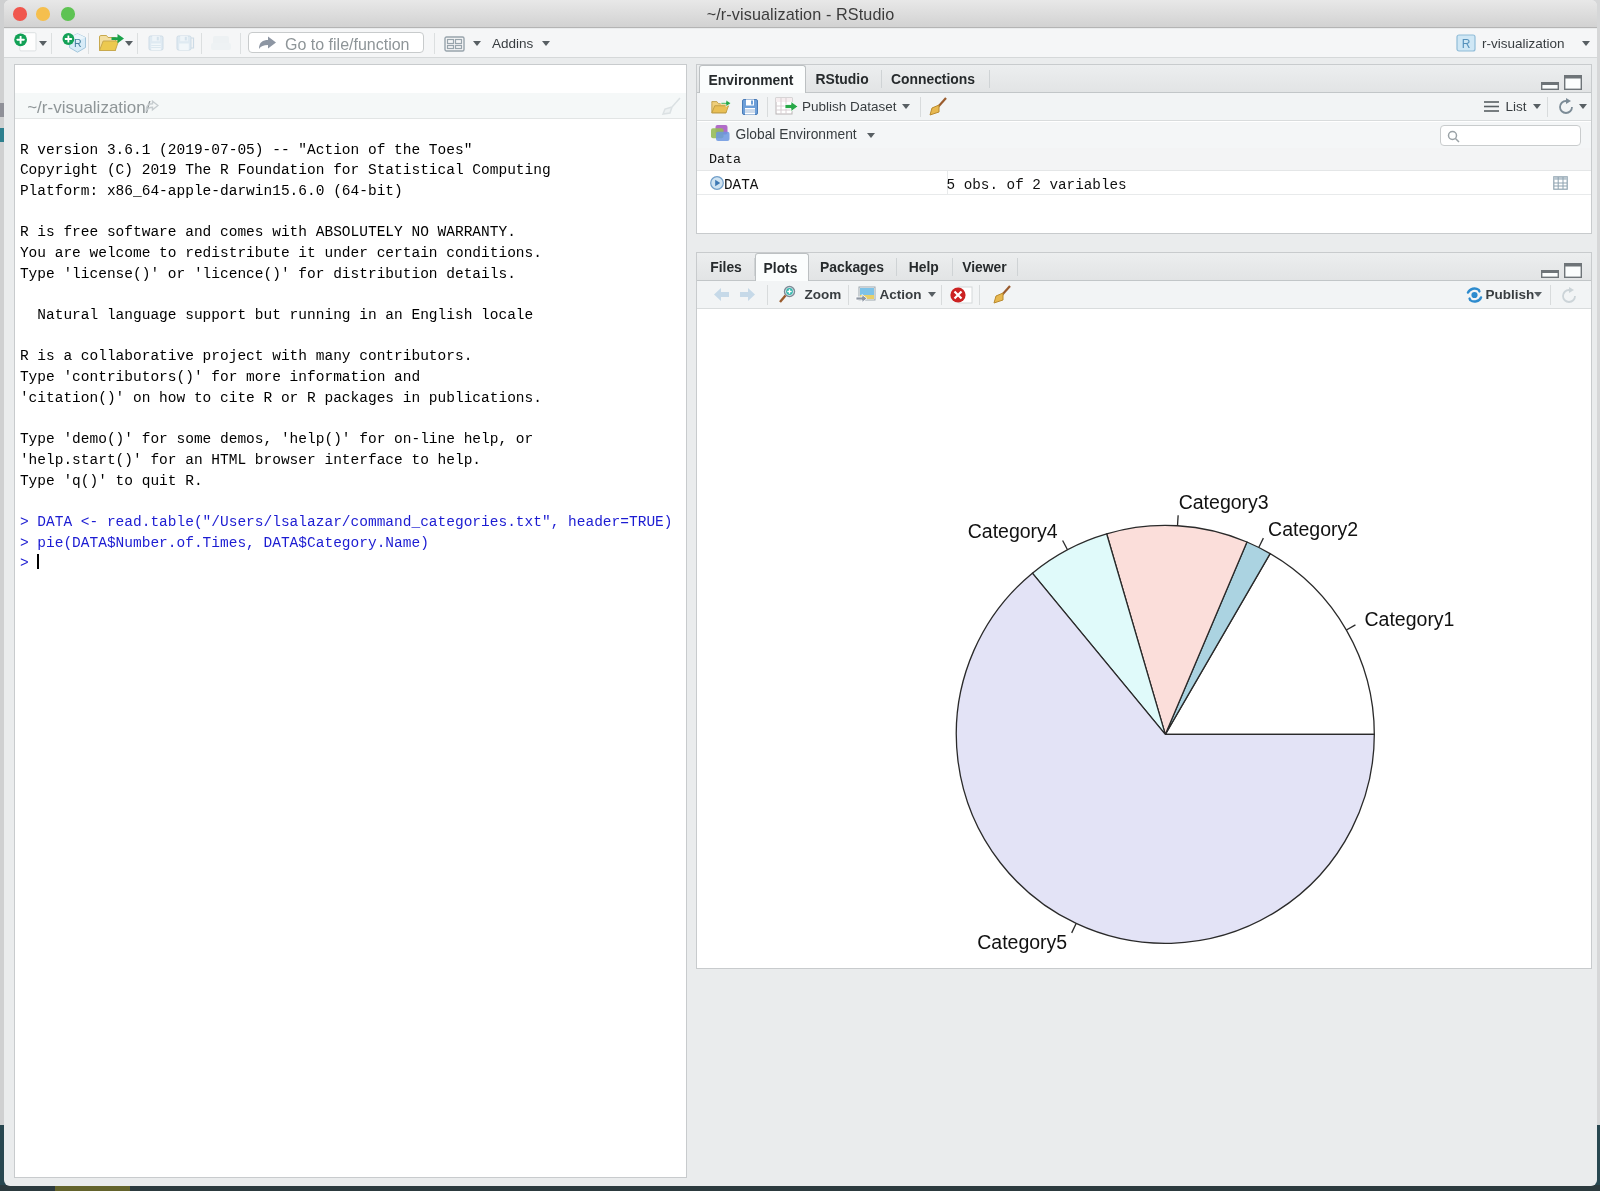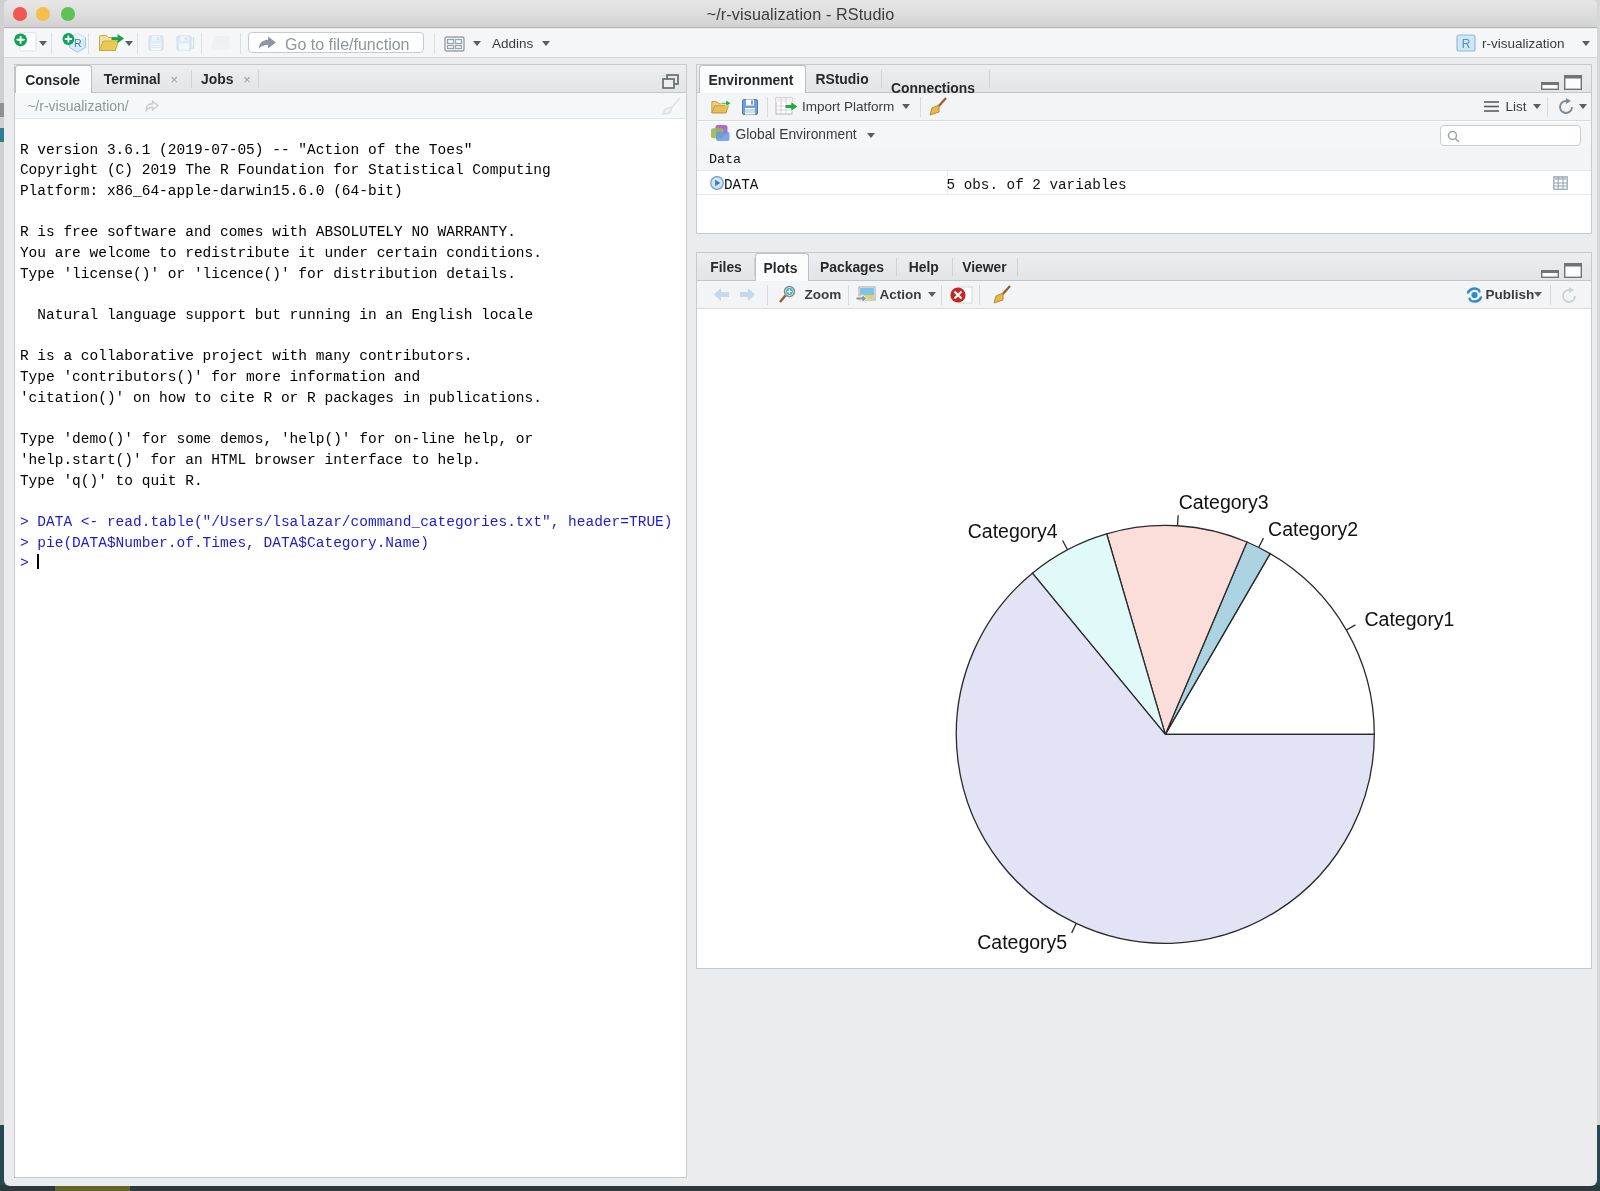--- a/index.html
+++ b/index.html
@@ -25,21 +25,21 @@
 .tab { position:absolute; top:0; height:28px; font-size:13.9px; font-weight:bold; color:#262a2c; text-align:center; }
 .tab .lbl { display:inline-block; margin-top:6px; }
 .tab.active { background:#fbfdfd; border-left:1px solid #bcc0c2; border-right:1px solid #bcc0c2; border-top:1px solid #bcc0c2; border-radius:3px 3px 0 0; height:28.5px; }
 .tab .x { font-weight:normal; color:#9aa0a3; font-size:13px; margin-left:6px; }
 .tabsep { position:absolute; top:5px; height:18px; width:1px; background:#cfd3d5; }
 .ptoolbar { position:absolute; left:0; width:100%; height:28px; background:#f2f4f5; border-bottom:1px solid #d9dcdd; }
 .psep { position:absolute; height:20px; width:1px; background:#d8dbdc; top:4px; }
 
 #console-panel { left:10.2px; top:64px; width:673px; height:1113.5px; }
 #con-sub { position:absolute; left:0; top:28px; width:100%; height:26px; background:#f5f8f8; border-bottom:1px solid #e2e5e5; }
-#con-sub .path { position:absolute; left:12px; top:5px; font-size:14px; color:#8f9698; }
+#con-sub .path { position:absolute; left:12px; top:5px; font-size:17px; color:#8f9698; }
 #conpre { position:absolute; left:4.7px; top:74.5px; font-family:"Liberation Mono", monospace; font-size:14.5px; line-height:20.68px; color:#000; white-space:pre; }
 #conpre .b { color:#1c1cd2; }
 #cursor { display:inline-block; width:1.5px; height:15px; background:#000; vertical-align:-2px; }
 
 #env-panel { left:691.5px; top:64px; width:896px; height:170px; }
 #env-toolbar { top:28px; }
 #env-row2 { position:absolute; left:0; top:57px; width:100%; height:27px; background:#f4f6f7; border-bottom:1px solid #dcdfe0; }
 #env-search { position:absolute; right:10px; top:2.5px; width:141px; height:21px; background:#fff; border:1px solid #c9cccd; border-radius:4px; }
 #env-datahdr { position:absolute; left:0; top:83px; width:100%; height:23px; background:#f3f4f5; border-bottom:1px solid #e4e6e7; font-family:"Liberation Mono",monospace; font-size:13.4px; color:#111; }
 #env-datarow { position:absolute; left:0; top:106px; width:100%; height:24px; background:#fff; border-bottom:1px solid #e8eaeb; font-family:"Liberation Mono",monospace; font-size:14.3px; color:#111; }
@@ -132,31 +132,20 @@
     <span class="caret" style="position:absolute;left:538px;top:12px;"></span>
     <svg class="icon" style="left:1451px;top:3px;" width="22" height="22" viewBox="0 0 22 22">
       <rect x="2" y="3" width="18" height="16" rx="2" fill="#cfe7f5" stroke="#90bcd8" stroke-width="1.2"></rect>
       <text x="11" y="15.5" font-size="12" fill="#5591bb" text-anchor="middle">R</text>
     </svg>
     <div class="tbtext" style="left:1478px;top:7px;">r-visualization</div>
     <span class="caret" style="position:absolute;left:1578px;top:12px;"></span>
   </div>
 
   <div class="panel" id="console-panel">
-    <div class="tabstrip">
-      <div class="tab active" style="left:0.2px;width:76.6px;"><span class="lbl" style="margin-left:-2px;">Console</span></div>
-      <div class="tab" style="left:77.8px;width:98px;"><span class="lbl" style="margin-left:-2px;">Terminal <span class="x">×</span></span></div>
-      <div class="tabsep" style="left:175.5px;"></div>
-      <div class="tab" style="left:175.8px;width:67px;"><span class="lbl" style="margin-left:3px;">Jobs <span class="x">×</span></span></div>
-      <div class="tabsep" style="left:243px;"></div>
-      <svg class="icon" style="left:647px;top:9px;" width="17" height="16" viewBox="0 0 17 16">
-        <rect x="5" y="1" width="11" height="9" fill="none" stroke="#5d676d" stroke-width="1.6"></rect>
-        <rect x="1" y="5" width="11" height="9" fill="#eceeef" stroke="#5d676d" stroke-width="1.6"></rect>
-      </svg>
-    </div>
     <div id="con-sub">
       <div class="path">~/r-visualization/</div>
       <svg class="icon" style="left:130px;top:7px;" width="14" height="12" viewBox="0 0 14 12">
         <path d="M1.2 10.5 C1.2 5 4 3.8 7.5 3.8 L7.5 1.2 L13 5.5 L7.5 9.8 L7.5 7.2 C4.4 7.2 2.8 8 1.2 10.5 Z" fill="none" stroke="#c6cccf" stroke-width="1.4"></path>
       </svg>
       <svg class="icon" style="left:645px;top:3px;" width="24" height="21" viewBox="0 0 24 21">
         <path d="M20 2 L12 11 M12 11 L5 13 L3 18 L10 17 Z" fill="#edf1f2" stroke="#dbe1e3" stroke-width="1.5"></path>
       </svg>
     </div>
     <pre id="conpre">R version 3.6.1 (2019-07-05) -- "Action of the Toes"
@@ -180,21 +169,21 @@
 <span class="b">&gt; DATA &lt;- read.table("/Users/lsalazar/command_categories.txt", header=TRUE)</span>
 <span class="b">&gt; pie(DATA$Number.of.Times, DATA$Category.Name)</span>
 <span class="b">&gt; </span><span id="cursor"></span></pre>
   </div>
 
   <div class="panel" id="env-panel">
     <div class="tabstrip">
       <div class="tab active" style="left:2px;width:107px;"><span class="lbl" style="margin-left:-2px;">Environment</span></div>
       <div class="tab" style="left:111px;width:73px;"><span class="lbl" style="margin-left:-4px;">RStudio</span></div>
       <div class="tabsep" style="left:184.4px;"></div>
-      <div class="tab" style="left:185.5px;width:106px;margin-top:9px;"><span class="lbl" style="margin-left:-4px;">Connections</span></div>
+      <div class="tab" style="left:185.5px;width:106px;"><span class="lbl" style="margin-left:-4px;">Connections</span></div>
       <div class="tabsep" style="left:292px;"></div>
       <svg class="icon" style="left:844px;top:17px;" width="18" height="8" viewBox="0 0 18 8">
         <rect x="0.7" y="0.7" width="16.6" height="6.6" fill="#fbfdfd" stroke="#6e7478" stroke-width="1.4"></rect>
         <rect x="0" y="0" width="18" height="3" fill="#6e7478"></rect>
       </svg>
       <svg class="icon" style="left:867px;top:10px;" width="18" height="15" viewBox="0 0 18 15">
         <rect x="0.7" y="0.7" width="16.6" height="13.6" fill="#fbfdfd" stroke="#6e7478" stroke-width="1.4"></rect>
         <rect x="0" y="0" width="18" height="3.5" fill="#6e7478"></rect>
       </svg>
     </div>
@@ -215,21 +204,21 @@
       <div class="psep" style="left:70px;"></div>
       <svg class="icon" style="left:78.5px;top:4px;" width="24" height="20" viewBox="0 0 24 20">
         <rect x="1" y="1" width="16" height="16" fill="#fff" stroke="#b9b3b5" stroke-width="1"></rect>
         <rect x="1" y="1" width="16" height="4" fill="#f6eef0"></rect>
         <line x1="1" y1="9" x2="17" y2="9" stroke="#d8ced2" stroke-width="1"></line>
         <line x1="1" y1="13" x2="17" y2="13" stroke="#d8ced2" stroke-width="1"></line>
         <line x1="6" y1="1" x2="6" y2="17" stroke="#d8ced2" stroke-width="1"></line>
         <line x1="11" y1="1" x2="11" y2="17" stroke="#d8ced2" stroke-width="1"></line>
         <path d="M10 7.5 L16 7.5 L16 4.5 L23 9.5 L16 14.5 L16 11.5 L10 11.5 Z" fill="#27a847" stroke="#fff" stroke-width="0.8"></path>
       </svg>
-      <div class="tbtext" style="left:105.5px;top:6px;">Import Platform</div>
+      <div class="tbtext" style="left:105.5px;top:6px;">Publish Dataset</div>
       <span class="caret" style="position:absolute;left:205.5px;top:11px;"></span>
       <div class="psep" style="left:223px;"></div>
       <svg class="icon" style="left:230.5px;top:3px;" width="22" height="22" viewBox="0 0 22 22">
         <path d="M19 2 L11 11" stroke="#9a5b2d" stroke-width="2.2"></path>
         <path d="M12 9 L5 12 L3 19 L12 16 Z" fill="#e8b84f" stroke="#b98a2e" stroke-width="1"></path>
       </svg>
       <svg class="icon" style="left:786px;top:7px;" width="17" height="13" viewBox="0 0 17 13">
         <line x1="1" y1="2" x2="16" y2="2" stroke="#585f63" stroke-width="1.6"></line>
         <line x1="1" y1="6.5" x2="16" y2="6.5" stroke="#585f63" stroke-width="1.6"></line>
         <line x1="1" y1="11" x2="16" y2="11" stroke="#585f63" stroke-width="1.6"></line>

